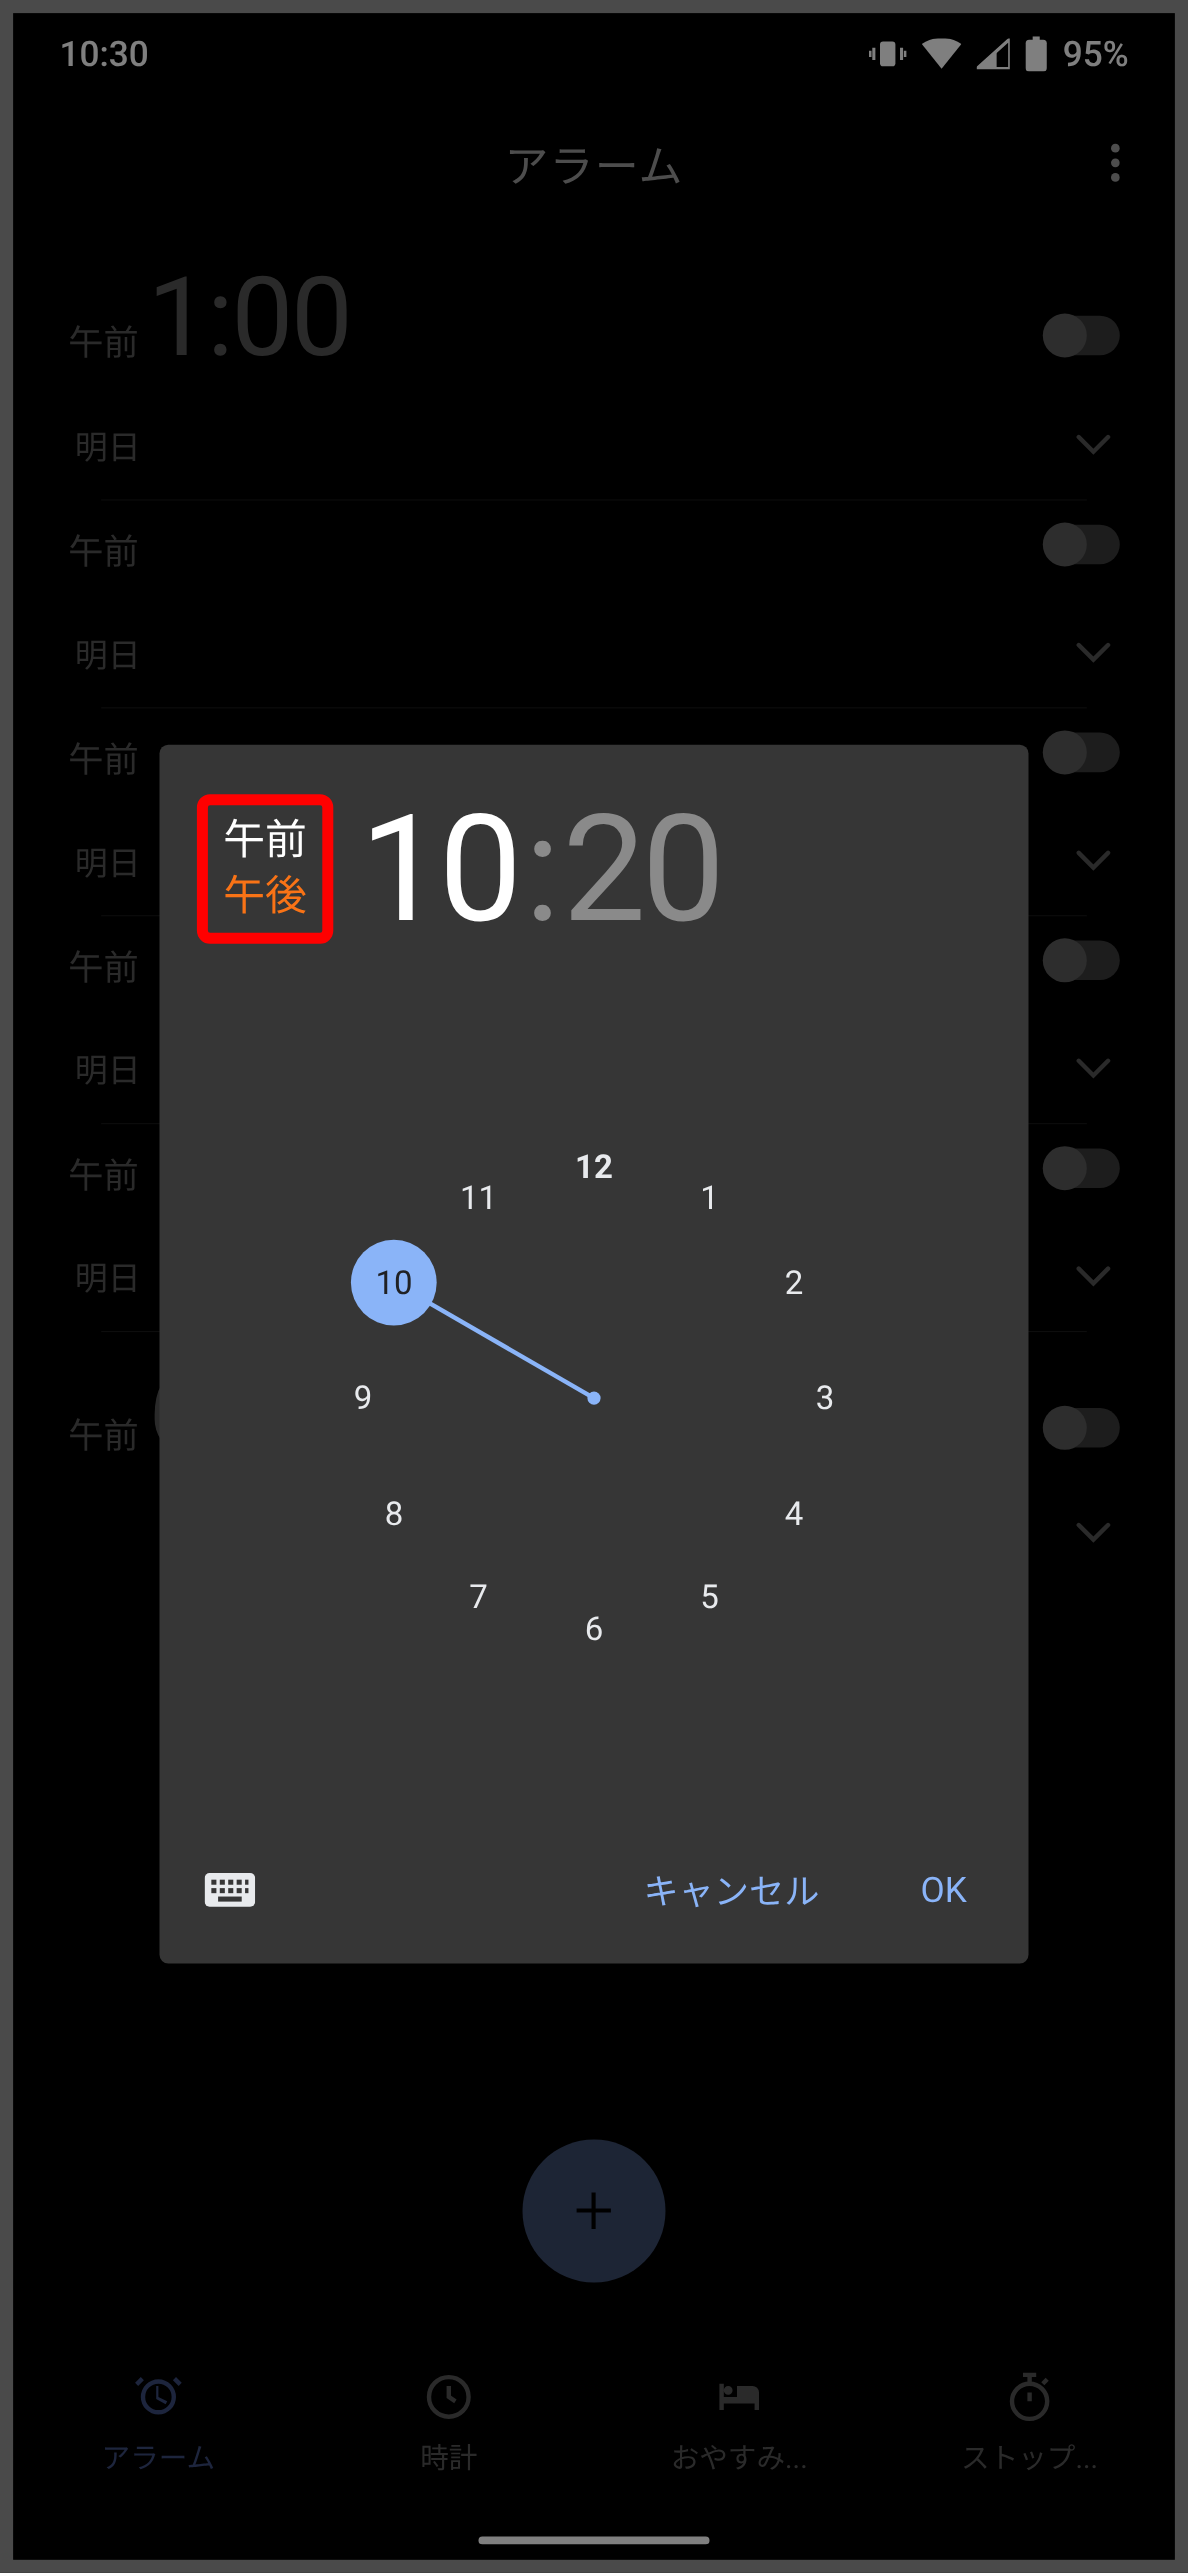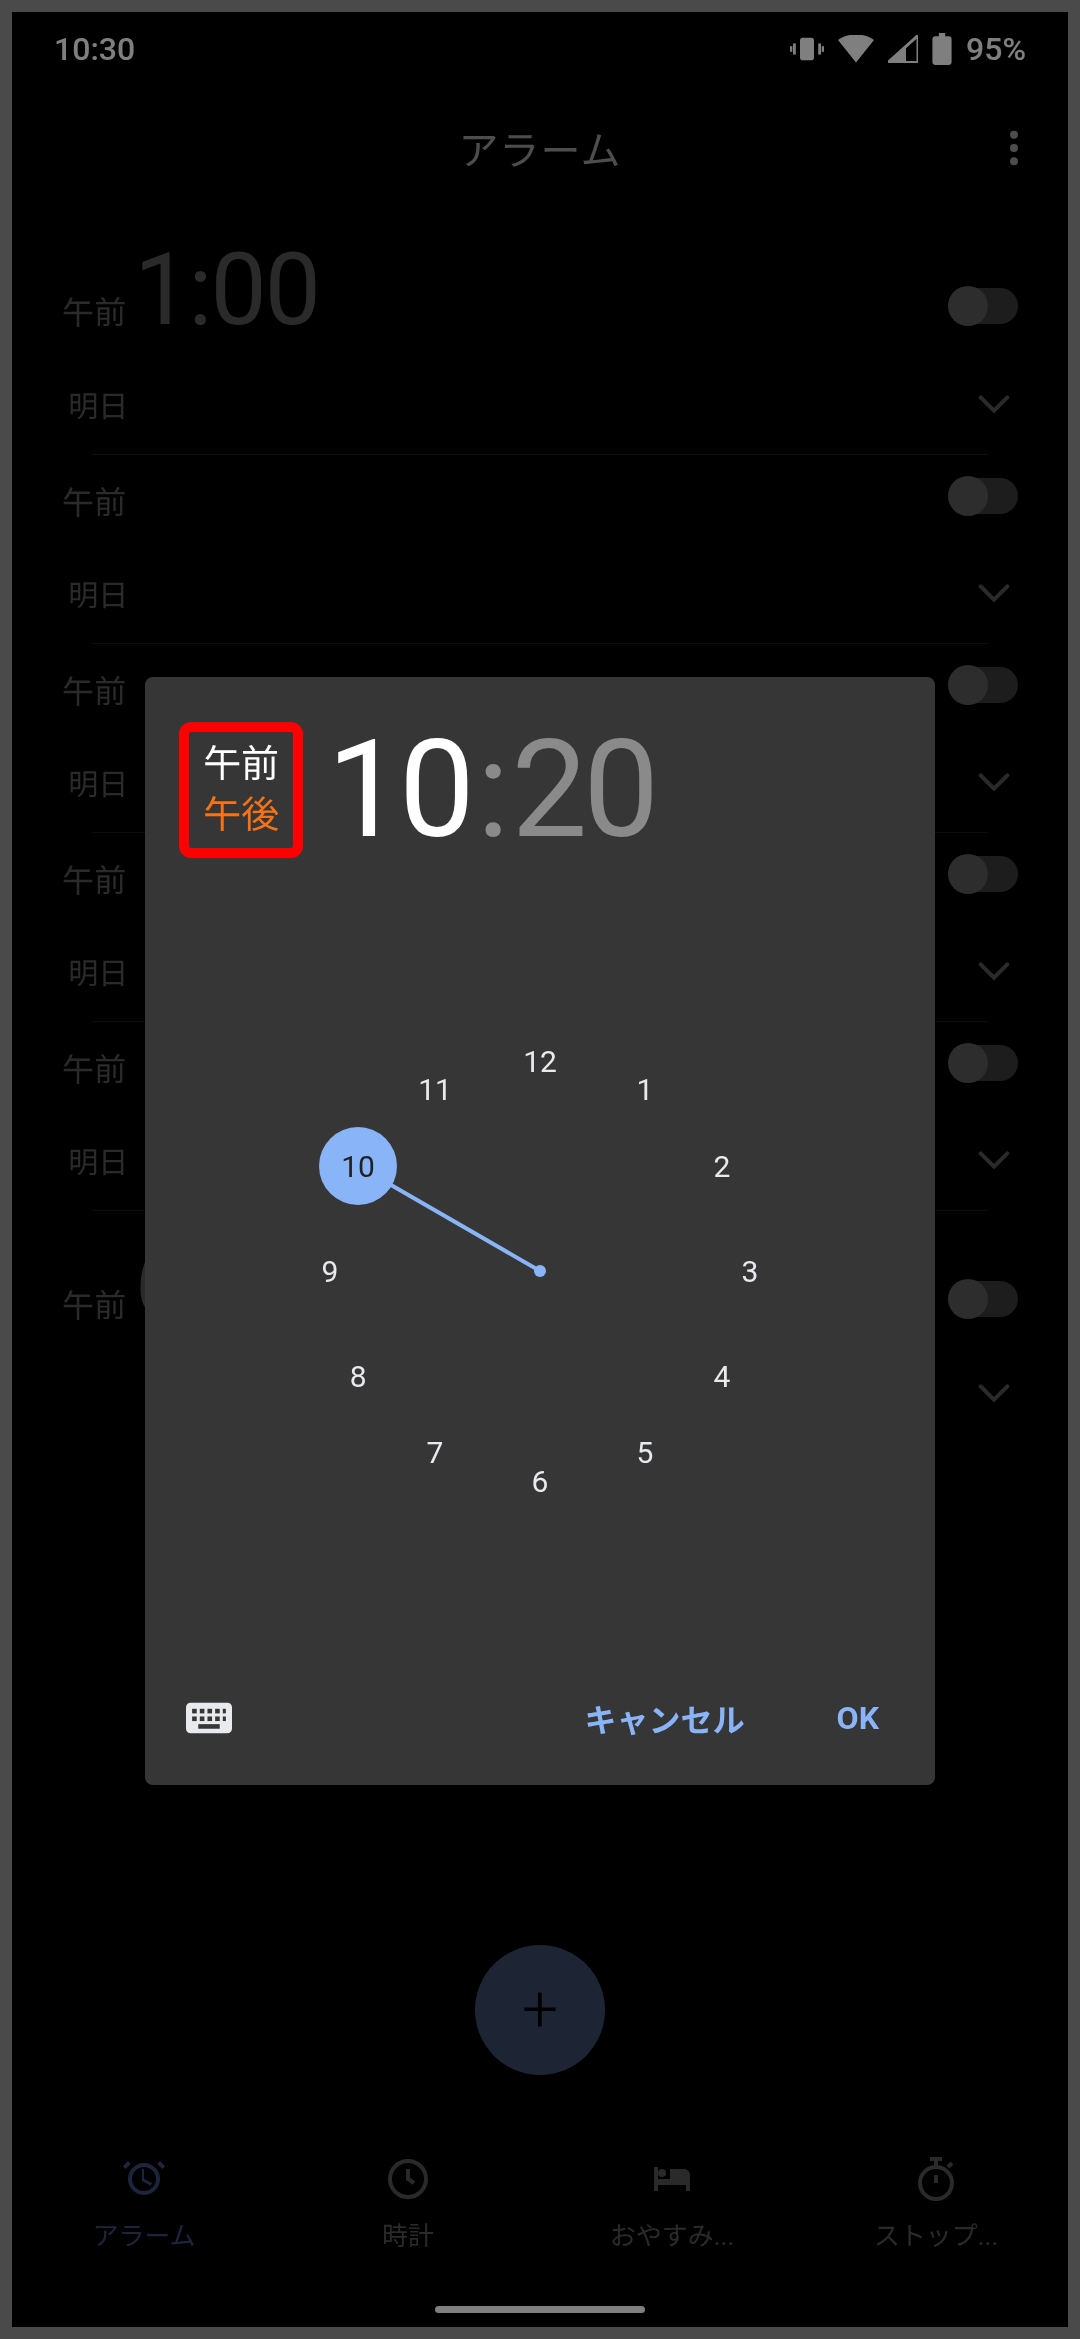--- a/index.html
+++ b/index.html
@@ -135,21 +135,21 @@
   color: #e8eaed; font-size: 30px;
   transform: translate(-50%, -50%);
 }
 
 
 .tp-actions {
   display: flex; align-items: center; justify-content: space-between;
   padding: 18px 30px 30px 30px;
 }
 .tp-actions-right { display: flex; gap: 40px; align-items: center; }
-.tp-btn { color: #8ab4f8; font-size: 32px; font-weight: 700; padding: 14px 26px; }
+.tp-btn { color: #8ab4f8; font-size: 32px; font-weight: 400; padding: 14px 26px; }
 .kb-icon { width: 52px; height: 40px; display: flex; align-items: center; justify-content: center; margin-left: 8px; }
 </style>
 </head>
 <body>
 
 <div class="device-frame">
 
   <div class="status-bar">
     <div class="status-left">
       <span>10:30</span>
@@ -364,21 +364,21 @@
         <span class="tp-colon">:</span>
         <span class="tp-minute">20</span>
       </div>
     </div>
 
     <div class="clock-wrap">
       <div class="clock-face">
         <div class="clock-hand" style="transform: translate(-50%, 0px) rotate(480deg);"></div>
         <div class="clock-center"></div>
 
-      <div class="clock-num" style="left: 245px; top: 35px;">12</div>
+      <div class="clock-num" style="left: 245px; top: 35px; font-weight: bold;">12</div>
           <div class="clock-num" style="left: 350px; top: 63.1347px;">1</div>
           <div class="clock-num" style="left: 426.865px; top: 140px;">2</div>
           <div class="clock-num" style="left: 455px; top: 245px;">3</div>
           <div class="clock-num" style="left: 426.865px; top: 350px;">4</div>
           <div class="clock-num" style="left: 350px; top: 426.865px;">5</div>
           <div class="clock-num" style="left: 245px; top: 455px;">6</div>
           <div class="clock-num" style="left: 140px; top: 426.865px;">7</div>
           <div class="clock-num" style="left: 63.1347px; top: 350px;">8</div>
           <div class="clock-num" style="left: 35px; top: 245px;">9</div>
           <div class="clock-num-bubble" style="left: 24.1347px; top: 101px;">10</div>

